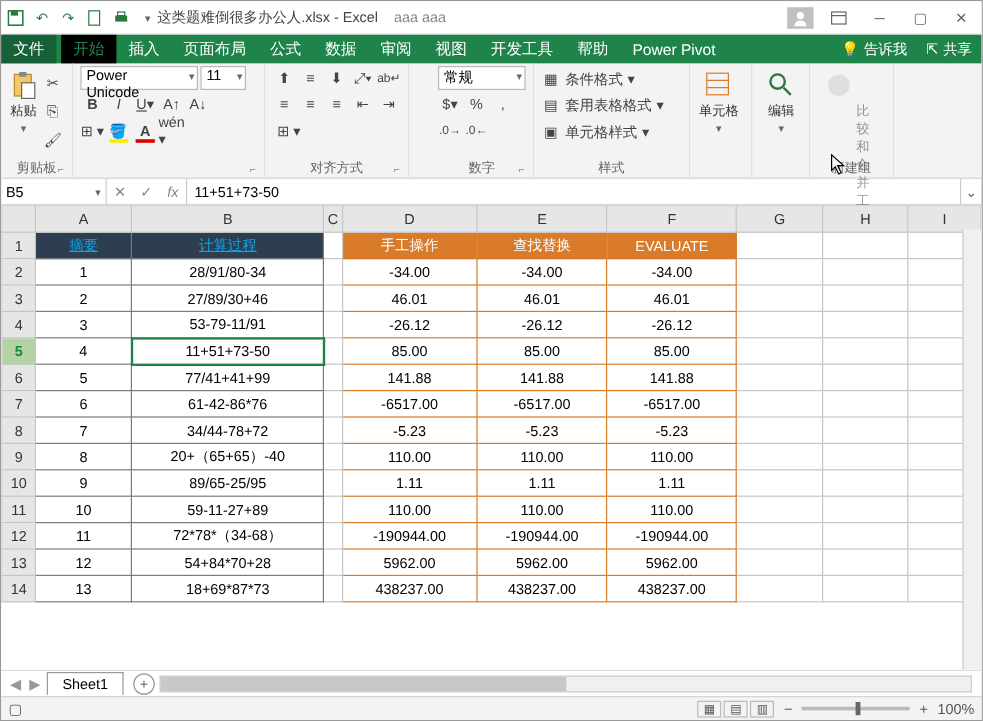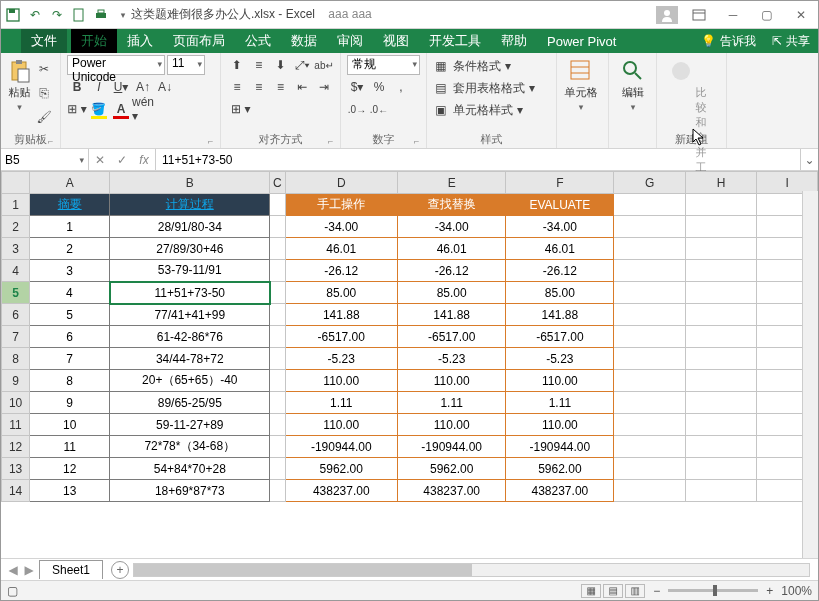--- a/index.html
+++ b/index.html
@@ -4,21 +4,21 @@
 <style>
 *{box-sizing:border-box;margin:0;padding:0;font-family:"Microsoft YaHei",Arial,sans-serif;font-size:12px;}
 body{background:#fff;width:819px;height:601px;overflow:hidden;border:1px solid #999;display:flex;flex-direction:column;}
 .titlebar{height:28px;background:#fff;display:flex;align-items:center;padding:0 4px;border-bottom:1px solid #d4d4d4;}
 .qat{display:flex;gap:6px;align-items:center;}
 .qat-btn{width:16px;height:16px;display:flex;align-items:center;justify-content:center;color:#2a7a3f;cursor:pointer;}
 .title-center{flex:1;text-align:left;color:#444;font-size:12px;}
 .title-right{display:flex;align-items:center;gap:8px;}
 .user-box{width:22px;height:18px;background:#c0c0c0;display:flex;align-items:center;justify-content:center;}
 .win-btn{width:26px;height:20px;display:flex;align-items:center;justify-content:center;color:#666;cursor:pointer;}
-.ribbon-tabs{height:24px;background:#1e8449;display:flex;align-items:stretch;padding-left:20px;}
+.ribbon-tabs{height:24px;background:#1e8449;display:flex;align-items:stretch;padding-left:0;}
 .rtab{padding:0 10px;color:#fff;font-size:13px;display:flex;align-items:center;cursor:pointer;}
 .rtab.active{background:#000000;color:#1e8449;font-family:Liberation Mono, monospace;}
 .rtab.file{background:#166137;margin-right:4px;}
 .rtab-right{margin-left:auto;display:flex;align-items:center;}
 .rtab-r{color:#fff;padding:0 8px;display:flex;align-items:center;gap:4px;cursor:pointer;font-size:12px;}
 .ribbon{height:96px;background:#f3f3f3;border-bottom:1px solid #d4d4d4;display:flex;}
 .rgroup{border-right:1px solid #e0e0e0;padding:2px 6px 14px;display:flex;flex-direction:column;position:relative;}
 .rgroup-label{position:absolute;bottom:1px;left:0;right:0;text-align:center;color:#666;font-size:11px;}
 .rgroup-expand{position:absolute;bottom:2px;right:2px;width:10px;height:10px;color:#888;font-size:9px;cursor:pointer;}
 .big-btn{width:36px;display:flex;flex-direction:column;align-items:center;gap:2px;cursor:pointer;padding-top:4px;}
@@ -201,21 +201,21 @@
       <span class="mini-btn">⇤</span>
       <span class="mini-btn">⇥</span>
     </div>
     <div class="mini-row">
       <span class="mini-btn" style="width:auto;padding:0 4px;">⊞ ▾</span>
     </div>
     <div class="rgroup-label">对齐方式</div>
     <div class="rgroup-expand">⌐</div>
   </div>
 
-  <div class="rgroup" style="width:86px;">
+  <div class="rgroup" style="width:86px;margin-left:18px;">
     <div class="mini-row">
         <div class="font-select" style="width:74px;"><span>常规</span><span class="dd">▾</span></div>
       </div>
     <div class="mini-row">
       <span class="mini-btn">$▾</span>
       <span class="mini-btn">%</span>
       <span class="mini-btn">,</span>
     </div>
     <div class="mini-row">
       <span class="mini-btn" style="font-size:10px;">.0→</span>

